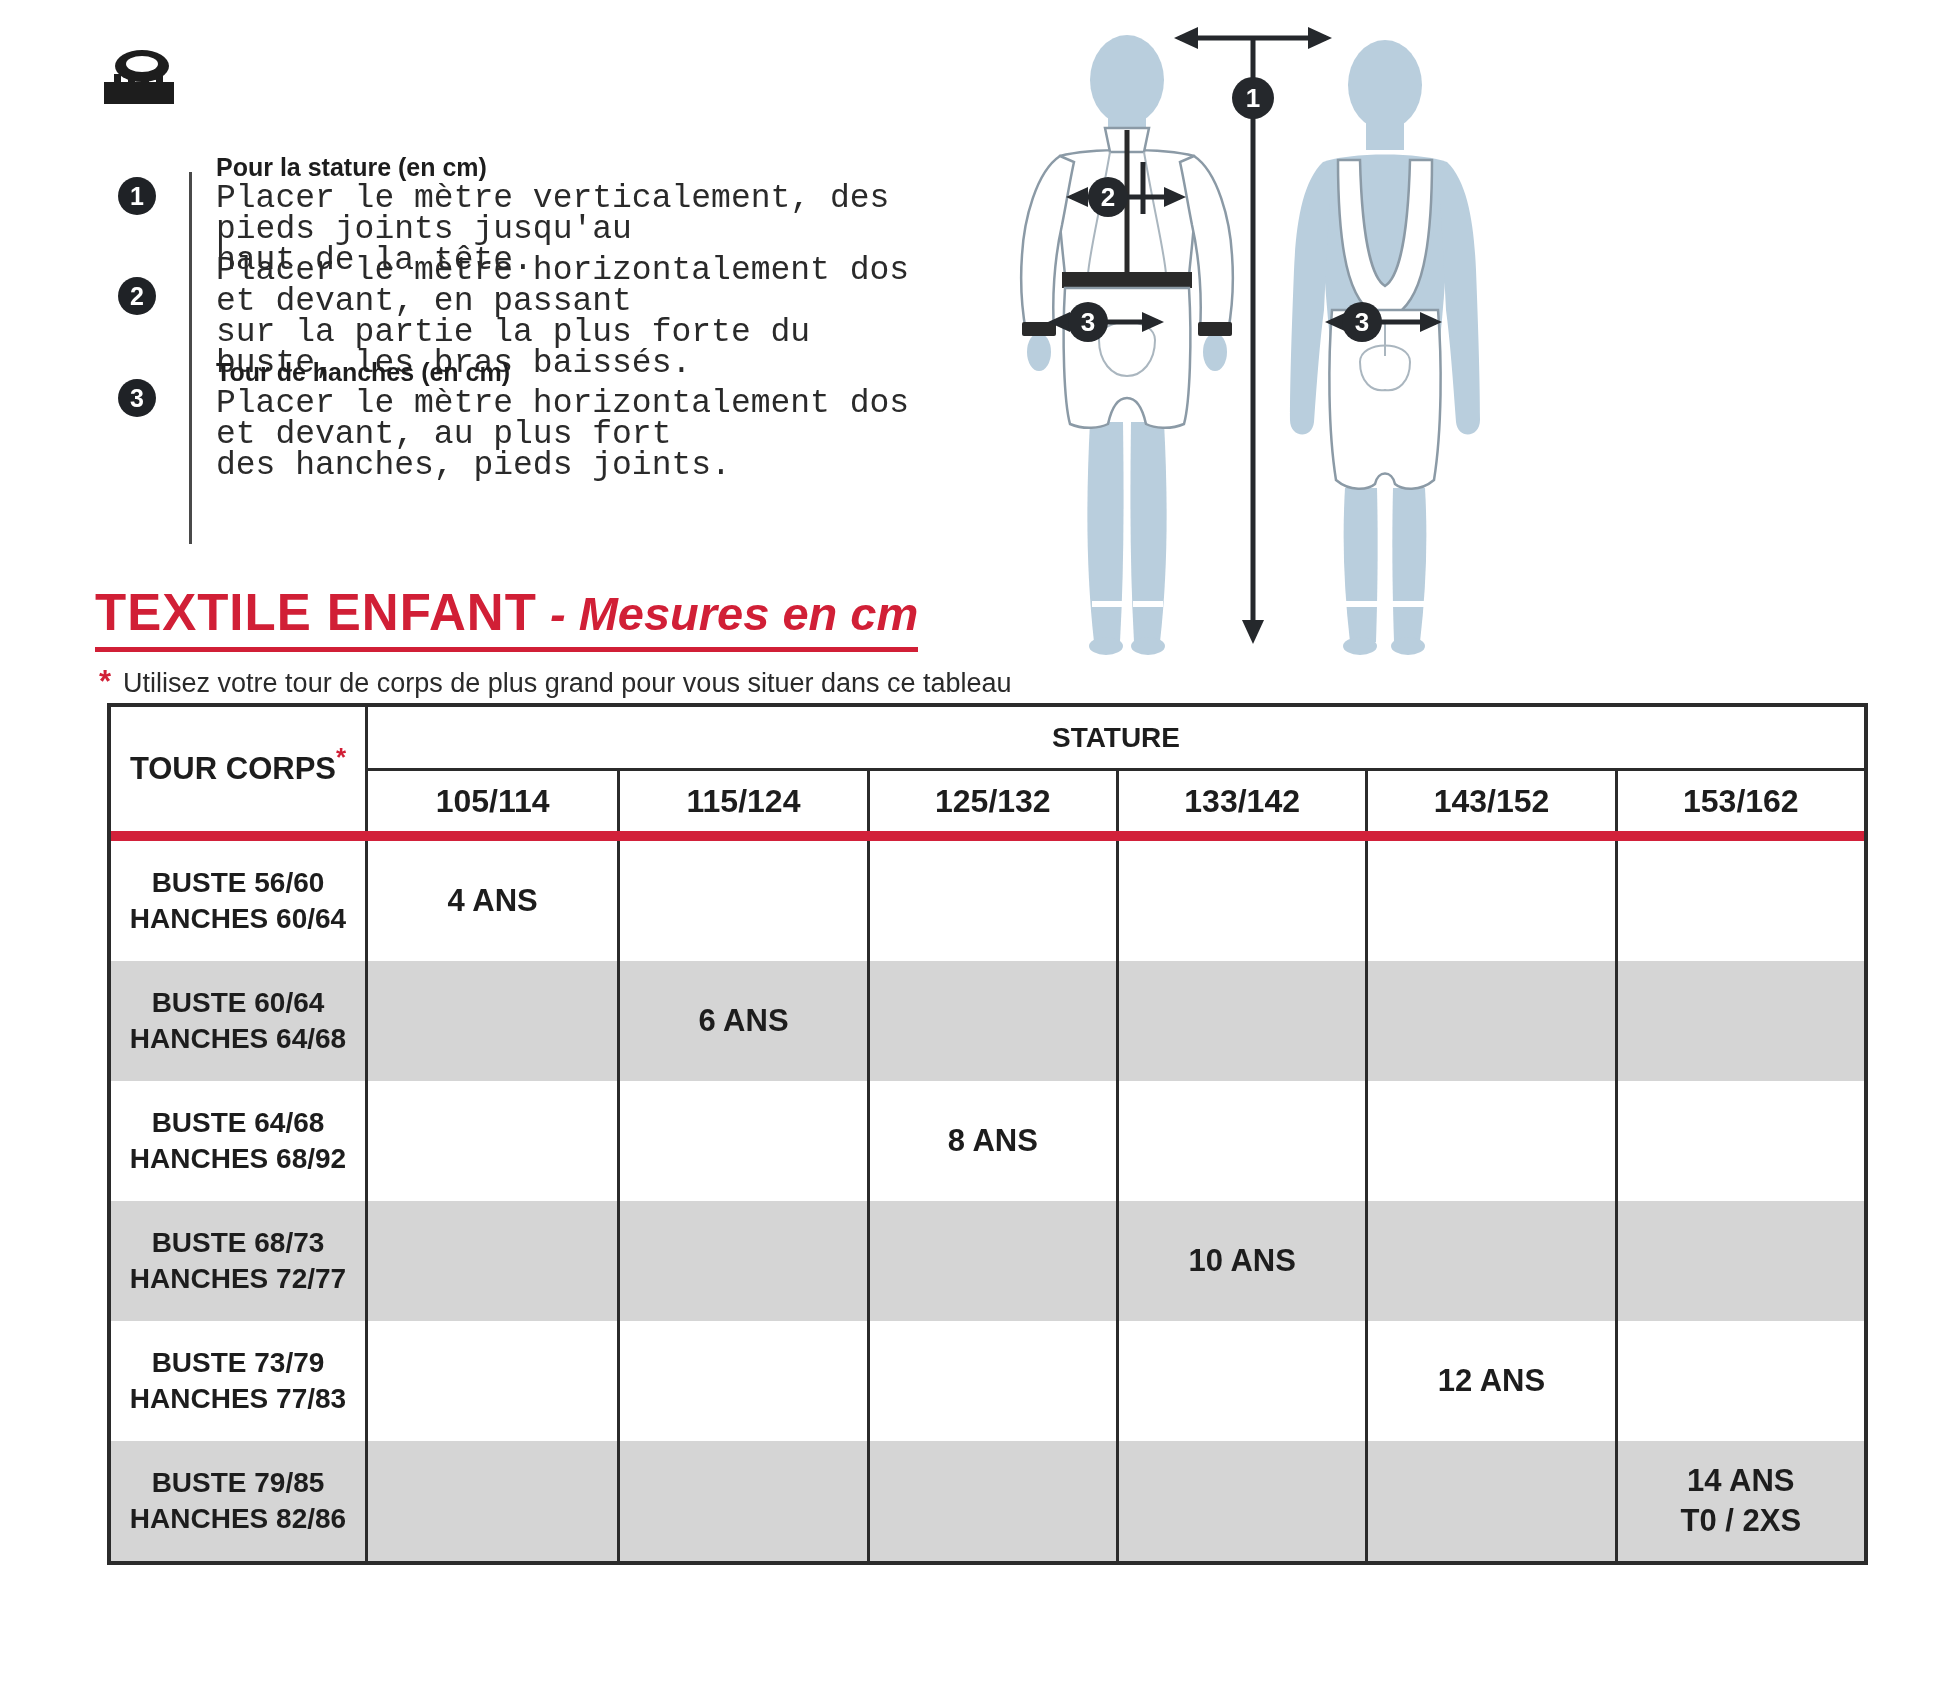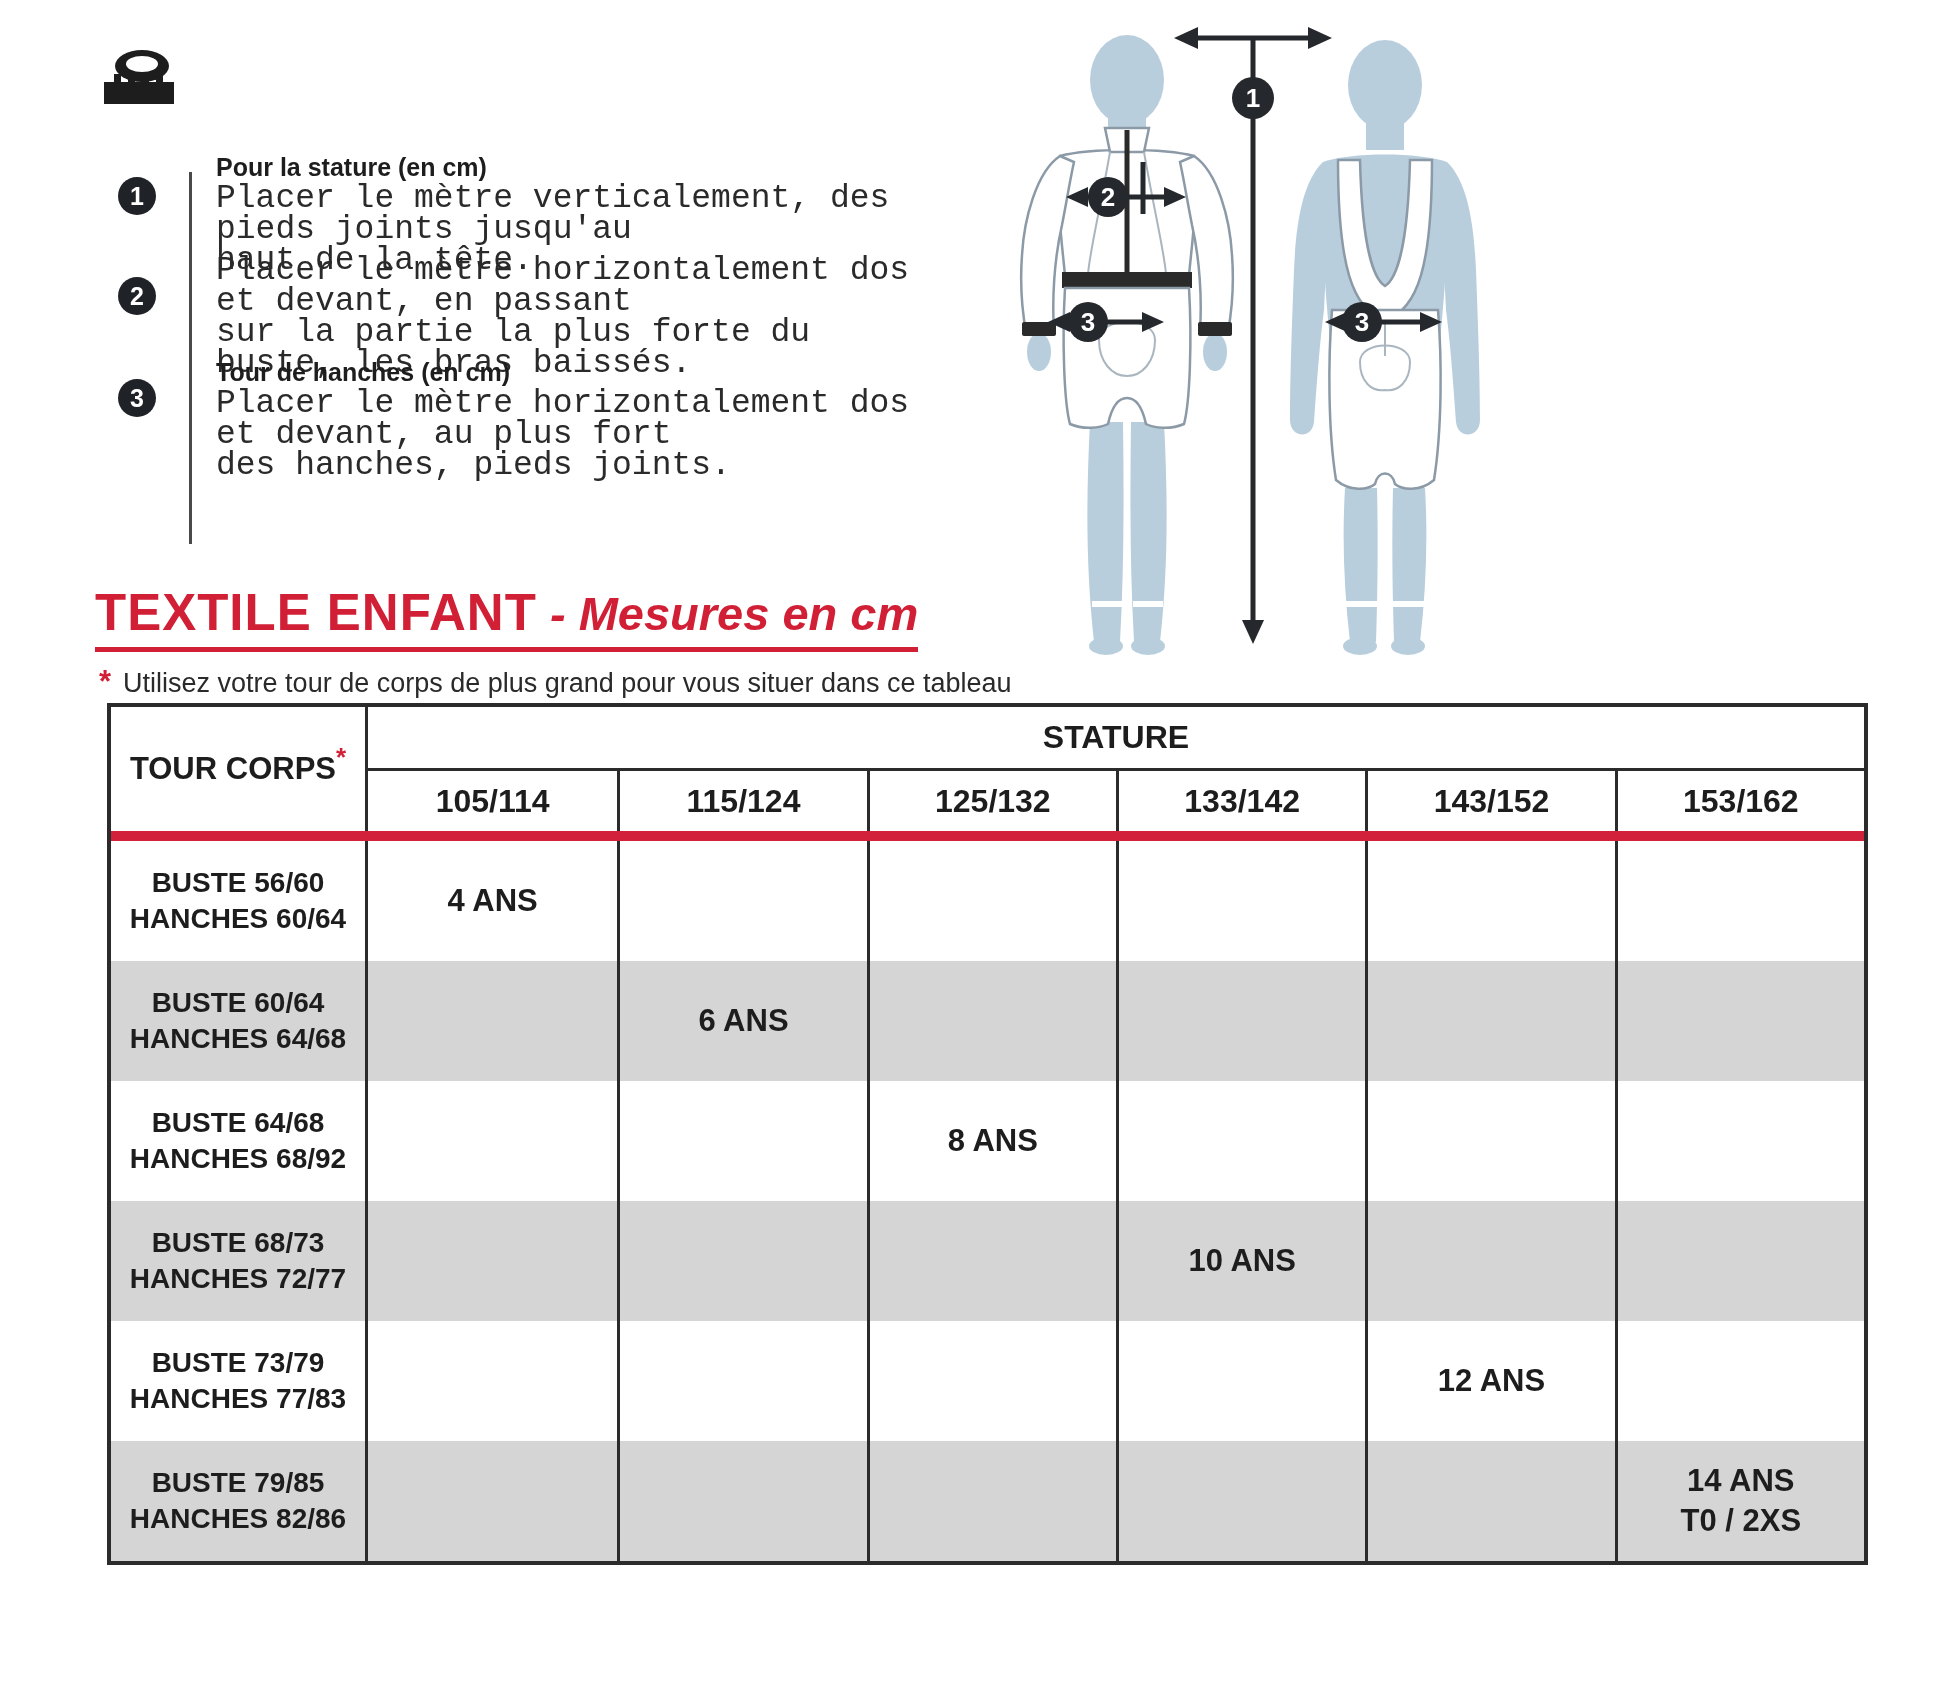--- a/index.html
+++ b/index.html
@@ -29,21 +29,21 @@
   #table-note .mark{color:#d11f36;font-weight:bold;font-size:31px;margin-right:12px;}
 
   
   #size-table{position:absolute;left:107px;top:703px;width:1753px;
     border:4px solid #2b2b2b;background:#fff;}
   .t-head{display:grid;grid-template-columns:257px repeat(6,1fr);grid-template-rows:64px 60px;}
   .t-corner{grid-row:1/3;border-right:3px solid #2b2b2b;display:flex;align-items:center;
     justify-content:center;font-size:31px;font-weight:bold;}
   .t-corner .mark{color:#d11f36;font-size:26px;font-weight:bold;position:relative;top:-12px;}
   .t-stature{grid-column:2/8;border-bottom:3px solid #2b2b2b;display:flex;align-items:center;
-    justify-content:center;font-size:32px;font-weight:bold;}
+    justify-content:center;font-size:28px;font-weight:bold;}
   .t-colh{display:flex;align-items:center;justify-content:center;font-size:32px;font-weight:bold;}
   .t-colh + .t-colh{border-left:3px solid #2b2b2b;}
   .t-redline{height:10px;background:#d2213a;}
   .t-row{display:grid;grid-template-columns:257px repeat(6,1fr);height:120px;}
   .t-row.alt{background:#d5d5d5;}
   .t-label{border-right:3px solid #2b2b2b;display:flex;flex-direction:column;align-items:center;
     justify-content:center;font-size:28px;font-weight:bold;line-height:36px;text-align:right;}
   .t-cell{display:flex;align-items:center;justify-content:center;font-size:31px;font-weight:bold;
     white-space:pre-line;text-align:center;line-height:40px;}
   .t-cell + .t-cell{border-left:3px solid #2b2b2b;}

